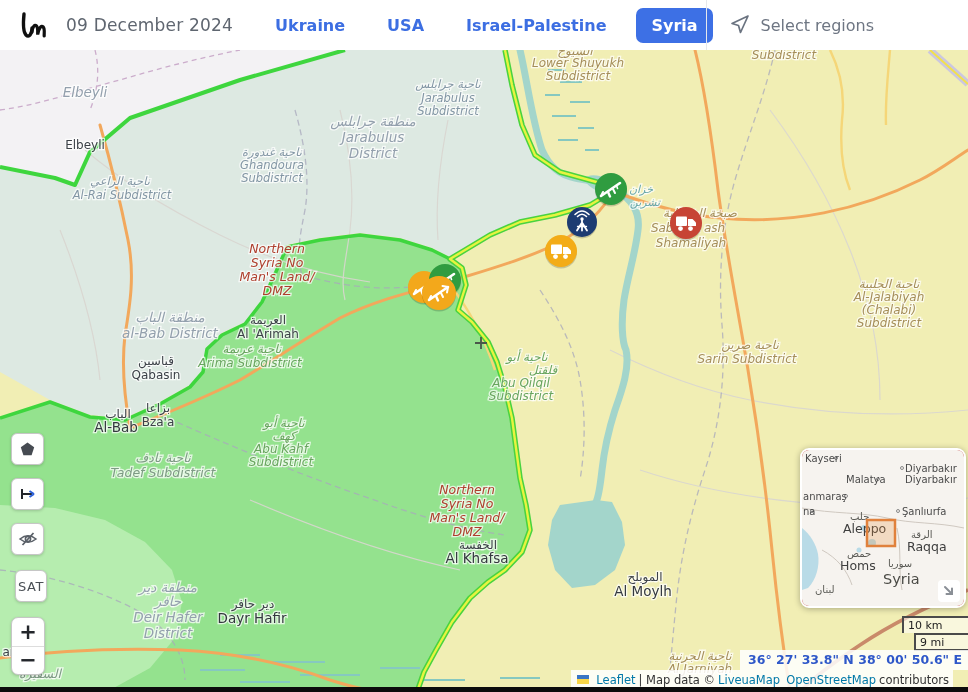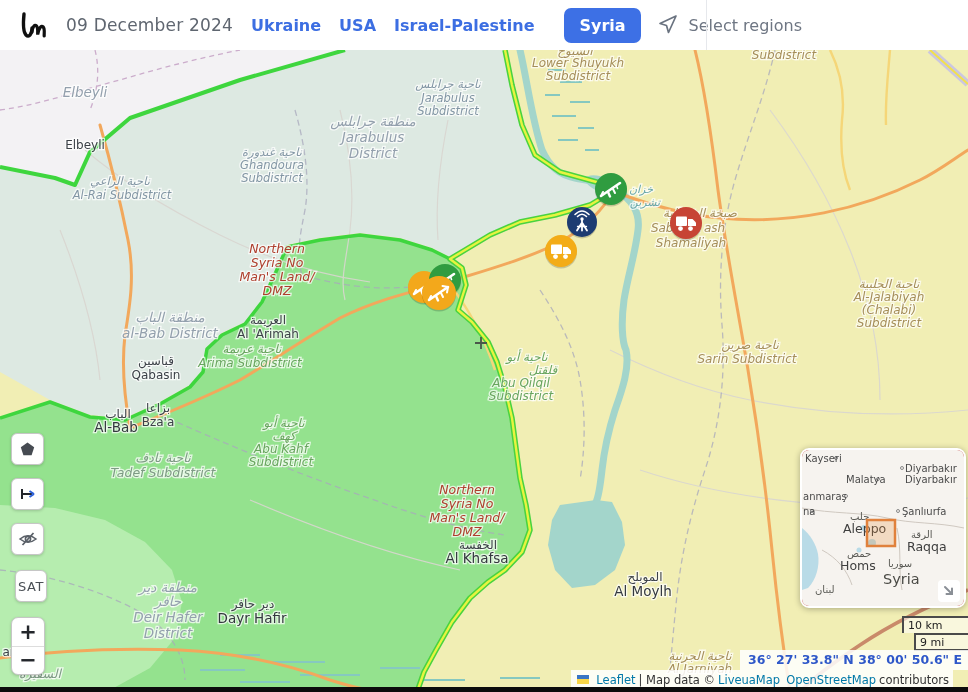--- a/index.html
+++ b/index.html
@@ -3,21 +3,21 @@
 <meta charset="utf-8">
 <style>
   html,body{margin:0;padding:0;background:#fff;}
   body{width:968px;height:692px;position:relative;overflow:hidden;
        font-family:"DejaVu Sans","Liberation Sans",sans-serif;}
   
   .topbar{position:absolute;left:0;top:0;width:940px;height:50px;background:#fff;z-index:30;
           display:flex;align-items:center;}
   .logo{margin-left:16px;width:34px;height:34px;flex:0 0 auto;}
   .date{margin-left:16px;font-size:17px;color:#5f6670;letter-spacing:.2px;}
-  .tab{margin-left:18px;font-size:16px;font-weight:bold;color:#3c6ee2;text-decoration:none;cursor:pointer;}
+  .tab{margin-left:42px;font-size:16px;font-weight:bold;color:#3c6ee2;text-decoration:none;cursor:pointer;}
   .tab-active{margin-left:30px;background:#3d70e5;color:#fff;font-size:16px;font-weight:bold;
               padding:8px 15px;border-radius:7px;cursor:pointer;}
   .selreg{display:flex;align-items:center;margin-left:16px;color:#6e7683;font-size:16px;cursor:pointer;}
   .selreg svg{margin-right:8px;}
   .topdivider{position:absolute;left:706px;top:0;width:1px;height:50px;background:#e6e8ec;}
   
   .map{position:absolute;left:0;top:50px;width:968px;height:642px;background:#f1eeb4;}
   .map svg.base{position:absolute;left:0;top:0;}
   
   text.lb{text-anchor:middle;paint-order:stroke;stroke:rgba(255,255,255,.72);stroke-width:2.6px;}

